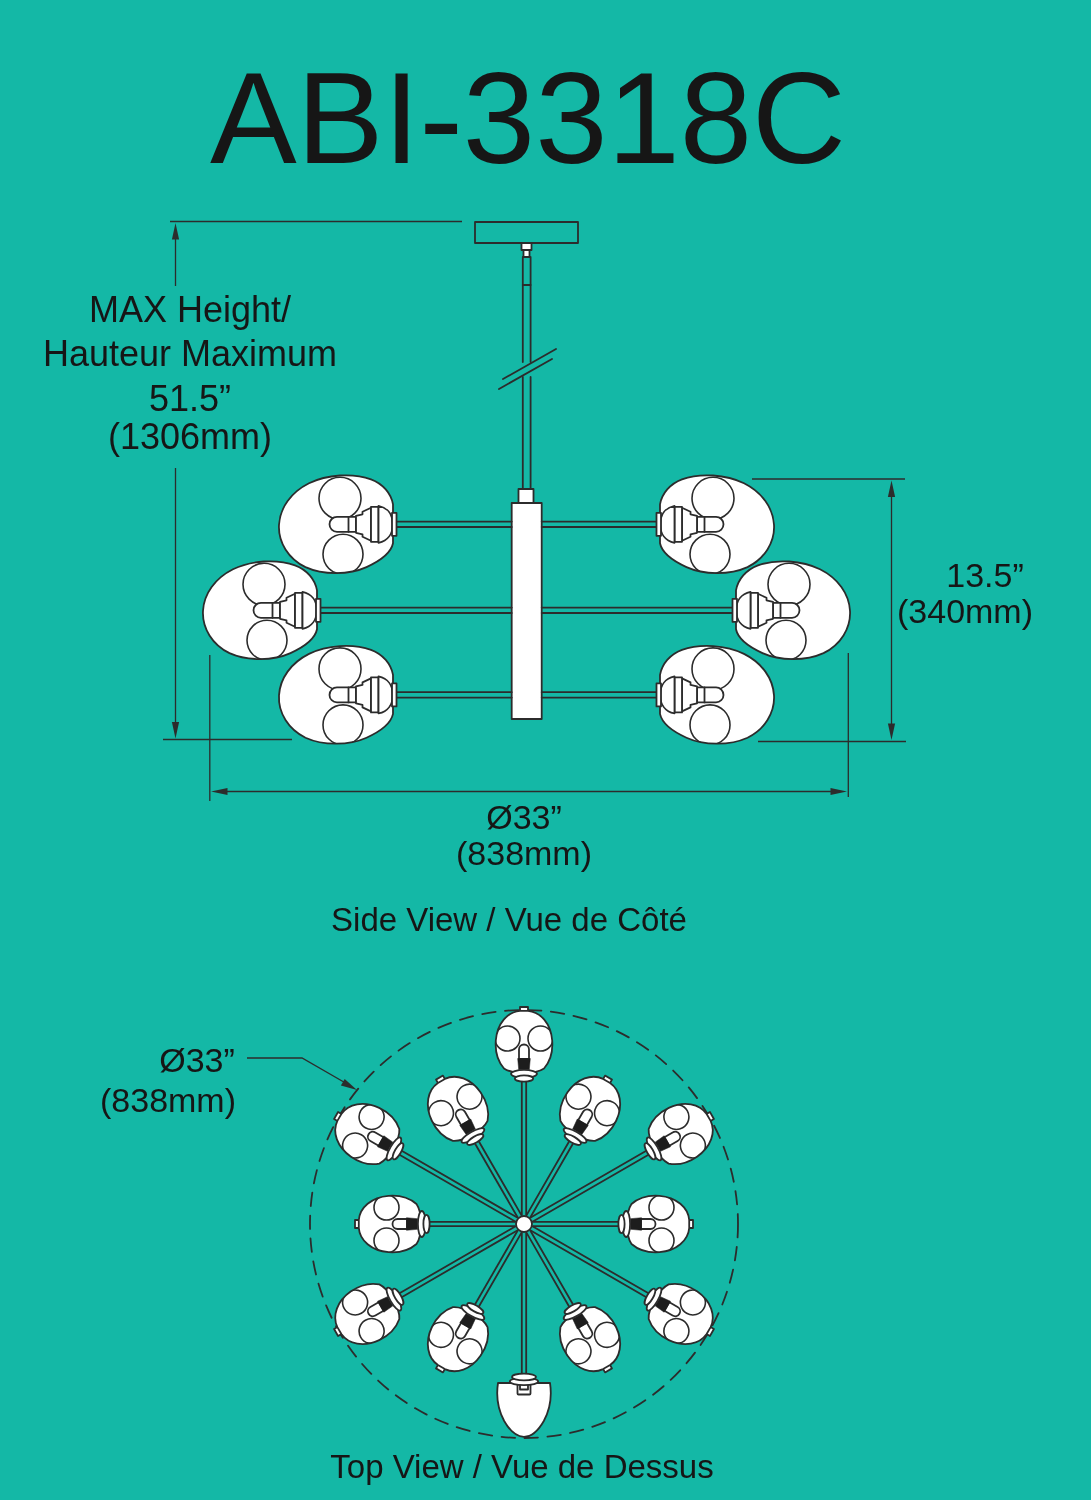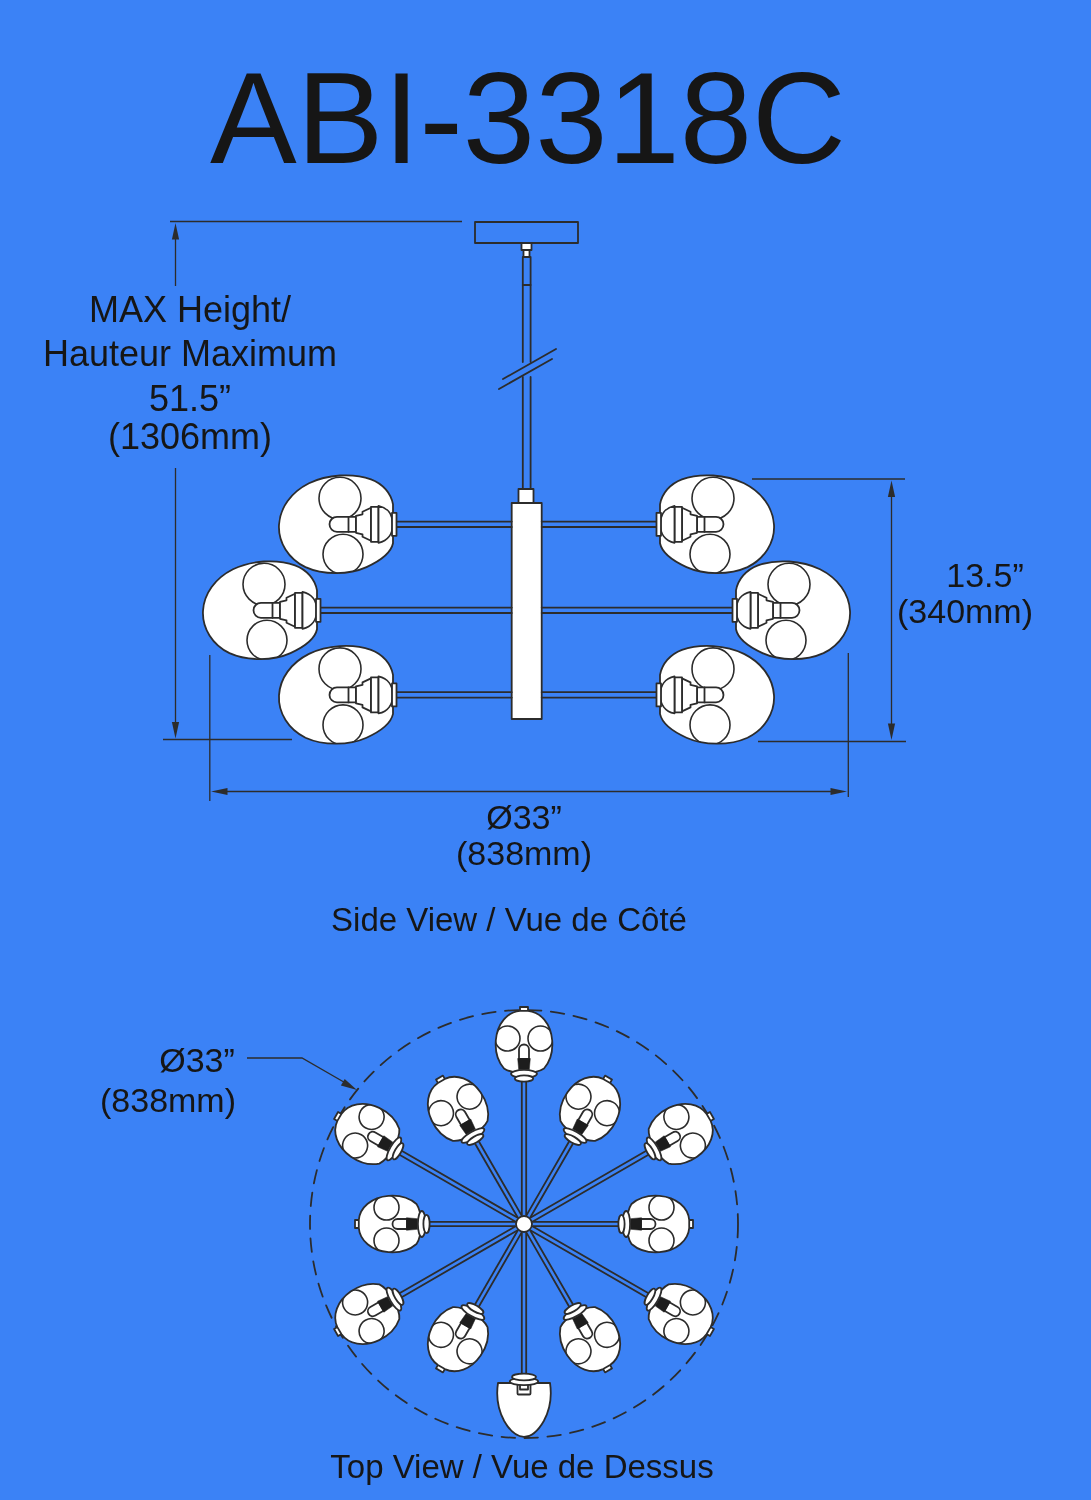--- a/index.html
+++ b/index.html
@@ -1,16 +1,16 @@
 <!DOCTYPE html>
 <html><head>
 <meta charset="utf-8">
 <style>
   html,body{margin:0;padding:0;background:#fff;}
-  .sheet{position:relative;width:1091px;height:1500px;background:#3b82f6;overflow:hidden;}
+  .sheet{position:relative;width:1091px;height:1500px;background:#14b8a6;overflow:hidden;}
   svg{display:block;}
   .ln{fill:none;stroke:#2c2c2c;stroke-width:1.8;stroke-linejoin:round;stroke-linecap:round;}
   .lnw{fill:#fff;stroke:#2c2c2c;stroke-width:1.8;stroke-linejoin:round;}
   .hole{fill:none;stroke:#2c2c2c;stroke-width:1.6;}
   .dim{fill:none;stroke:#2c2c2c;stroke-width:1.3;}
   .arrow{fill:#2c2c2c;stroke:none;}
   .band{fill:#1d1d1d;stroke:#1d1d1d;stroke-width:.5;}
   .dash{stroke-dasharray:13.5 9.5;}
   text{font-family:"Liberation Sans","DejaVu Sans",sans-serif;fill:#161616;text-anchor:middle;}
   .t-title{font-size:130px;}

